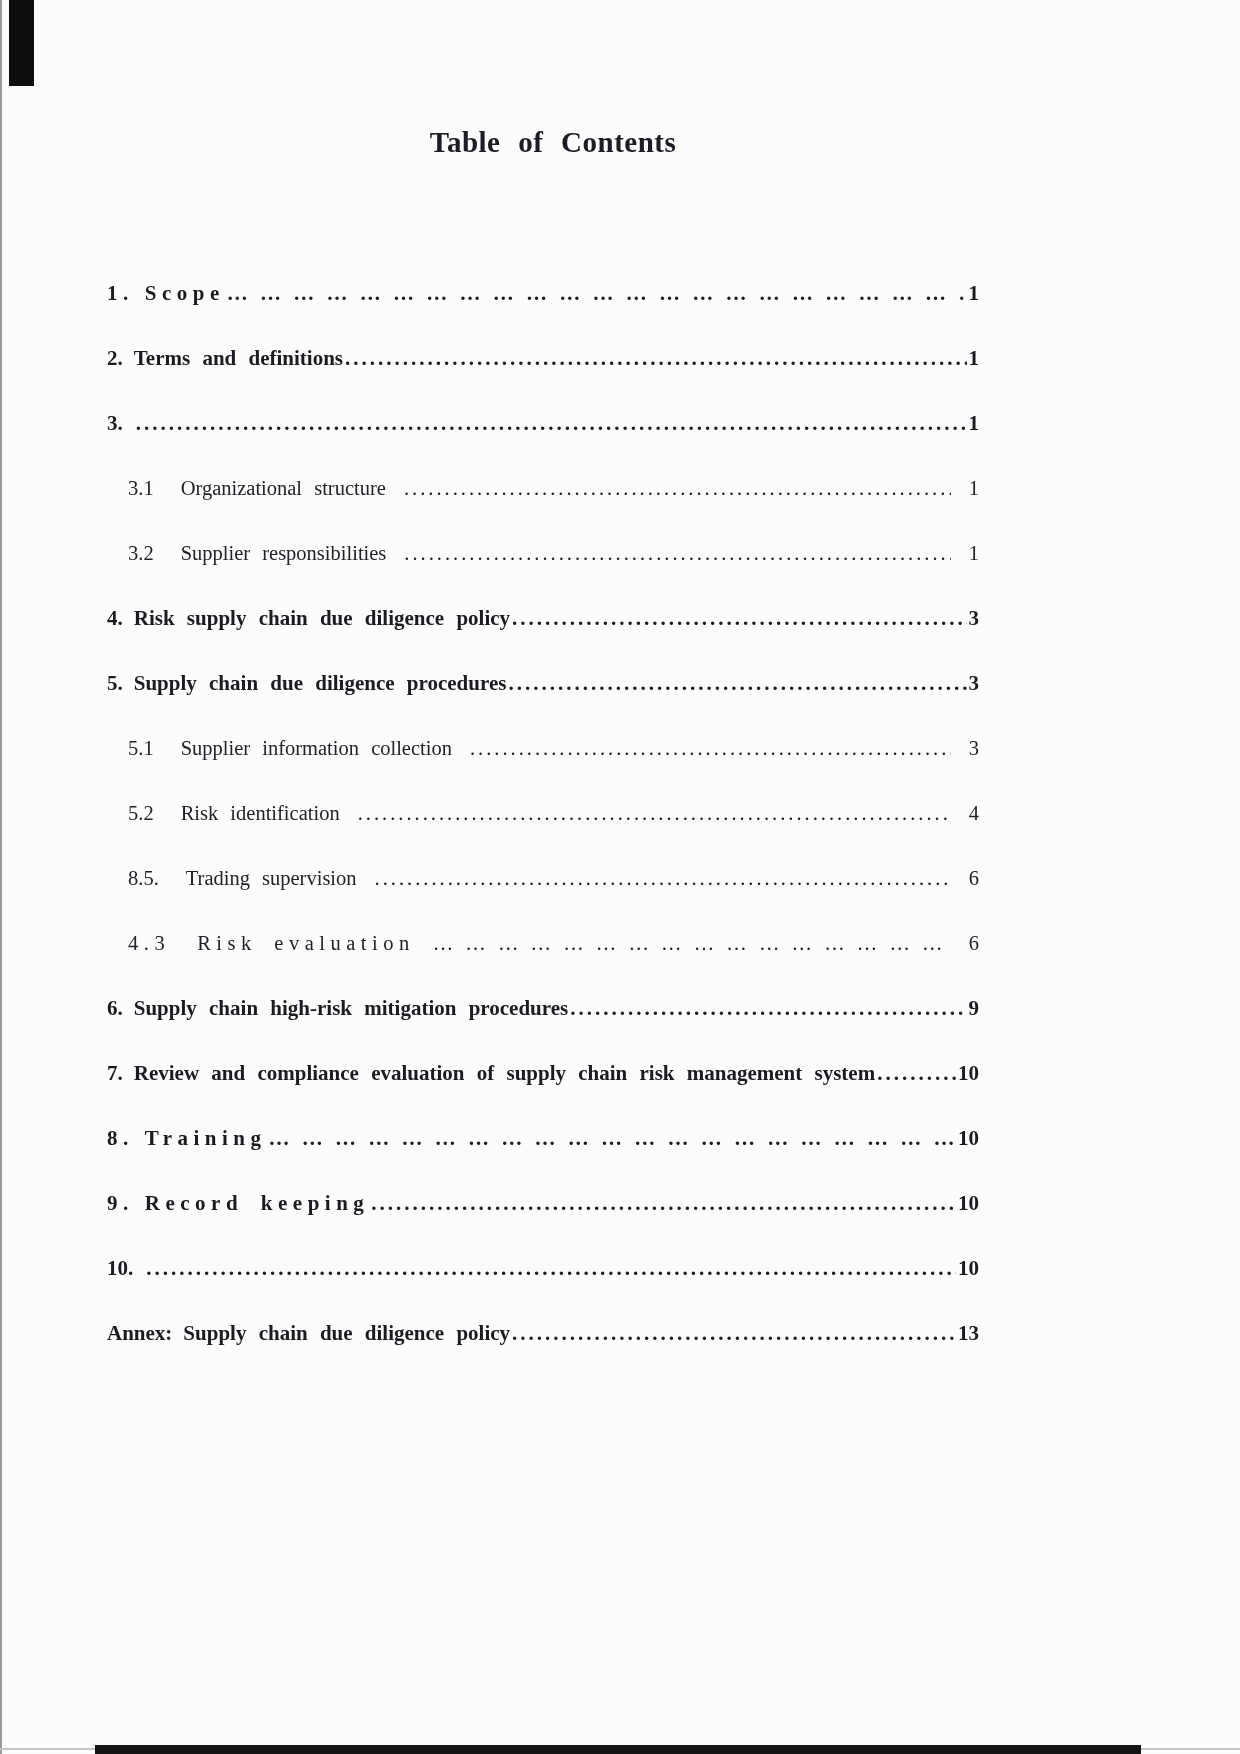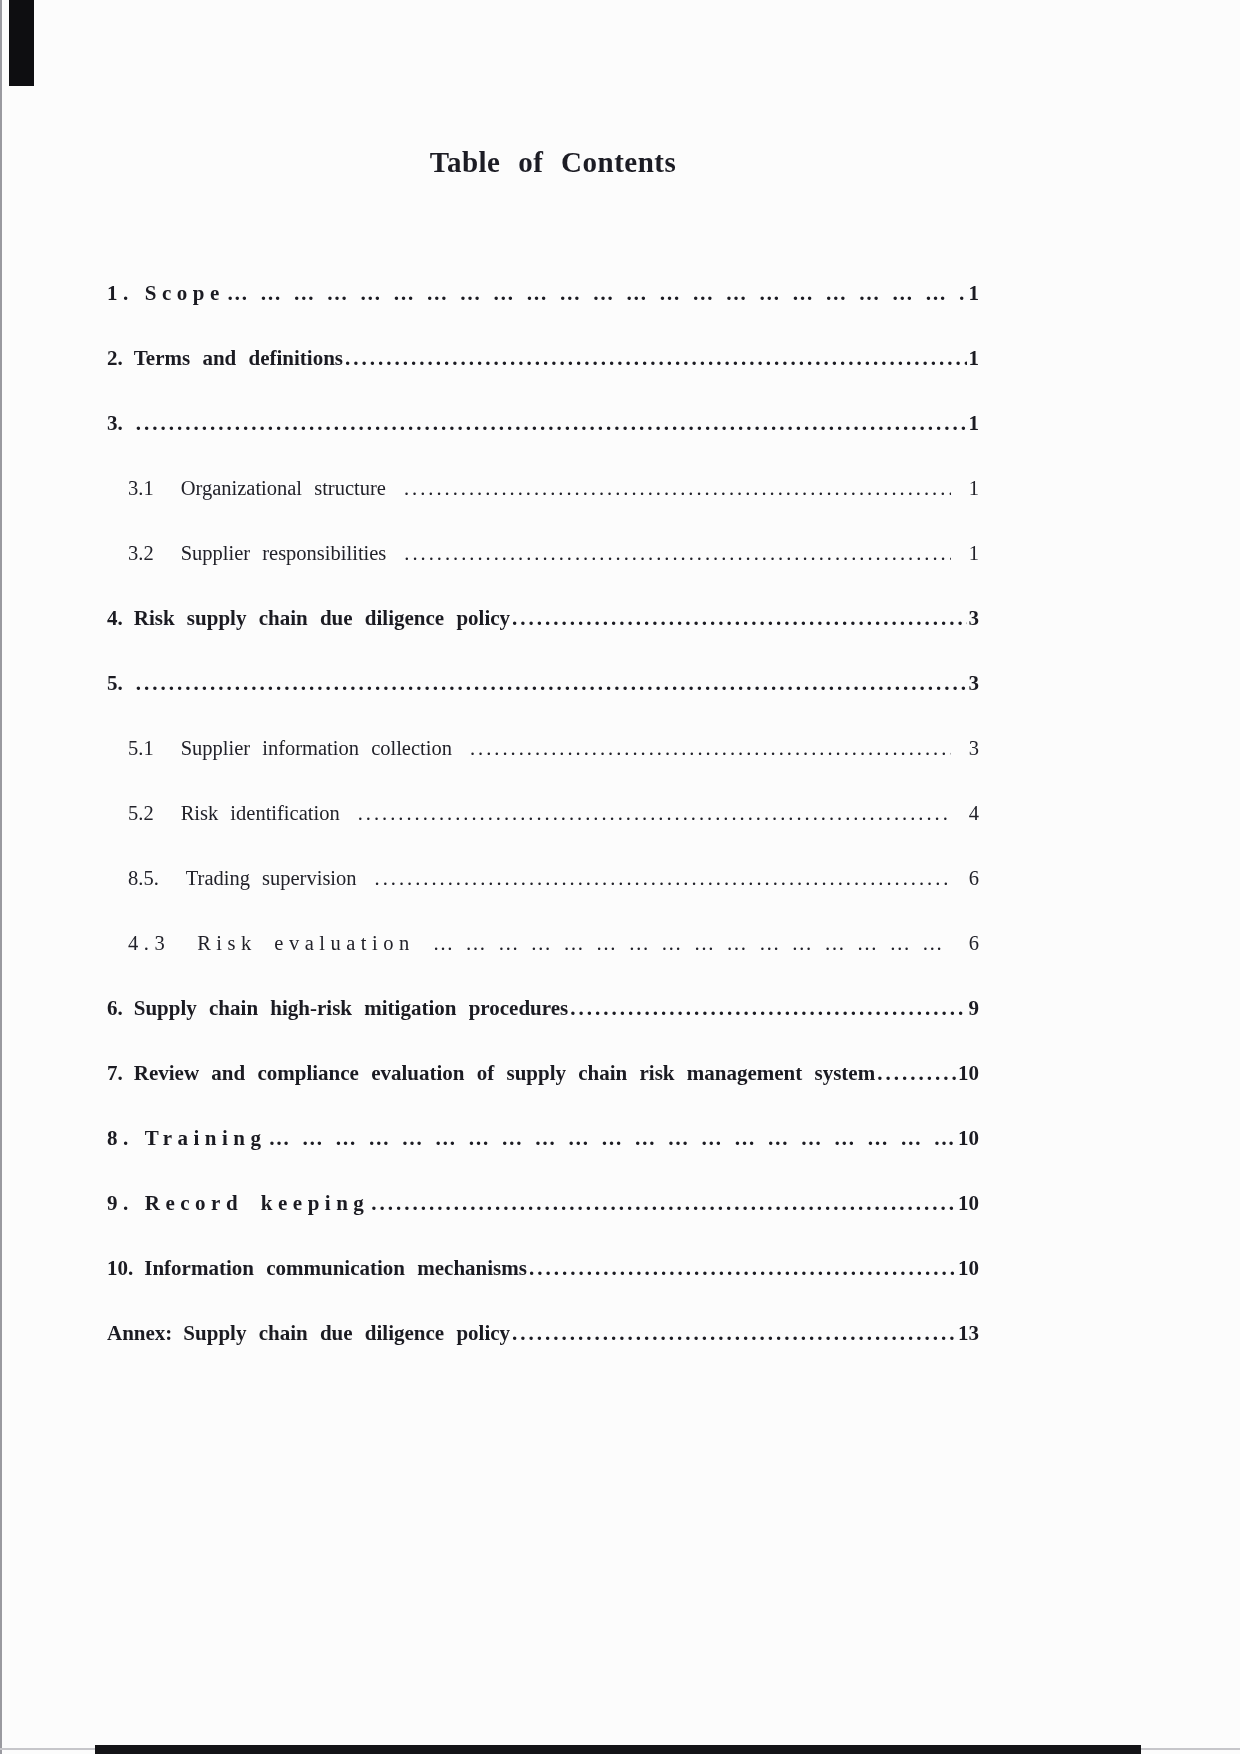--- a/index.html
+++ b/index.html
@@ -26,21 +26,21 @@
   }
   .bottom-faint-line{
     position:absolute;left:0;top:1748px;width:1240px;height:2px;
     background:#c6c6ca;
   }
   
   .doc-title{
     position:absolute;top:126px;left:0;width:1106px;
     text-align:center;
     font-size:29px;font-weight:bold;color:#1c1c24;
-    word-spacing:10px;letter-spacing:0.5px;margin-top:20px;
+    word-spacing:10px;letter-spacing:0.5px;
   }
   
   .toc{
     position:absolute;left:107px;top:281px;width:872px;
     color:#22222a;
   }
   .toc-row{
     display:flex;align-items:baseline;
     height:65px;
     font-size:21px;line-height:25px;
@@ -98,20 +98,21 @@
         <span class="toc-page">1</span>
       </div>
       <div class="toc-row bold">
         <span class="num">4.</span>
         <span class="text">Risk supply chain due diligence policy</span>
         <span class="leader">................................................................................................................................................................................................................................................................................................................................................................................................................</span>
         <span class="toc-page">3</span>
       </div>
       <div class="toc-row bold">
         <span class="num">5.</span>
+        <span class="text">Supply chain due diligence procedures</span>
         <span class="leader">................................................................................................................................................................................................................................................................................................................................................................................................................</span>
         <span class="toc-page">3</span>
       </div>
       <div class="toc-row level2">
         <span class="num">5.1</span>
         <span class="text">Supplier information collection</span>
         <span class="leader">................................................................................................................................................................................................................................................................................................................................................................................................................</span>
         <span class="toc-page">3</span>
       </div>
       <div class="toc-row level2">
@@ -151,21 +152,20 @@
         <span class="toc-page">10</span>
       </div>
       <div class="toc-row bold spaced">
         <span class="num">9.</span>
         <span class="text">Record keeping</span>
         <span class="leader">................................................................................................................................................................................................................................................................................................................................................................................................................</span>
         <span class="toc-page">10</span>
       </div>
       <div class="toc-row bold">
         <span class="num">10.</span>
-        <span class="text">Information communication mechanisms</span>
         <span class="leader">................................................................................................................................................................................................................................................................................................................................................................................................................</span>
         <span class="toc-page">10</span>
       </div>
       <div class="toc-row bold">
         <span class="num">Annex:</span>
         <span class="text">Supply chain due diligence policy</span>
         <span class="leader">................................................................................................................................................................................................................................................................................................................................................................................................................</span>
         <span class="toc-page">13</span>
       </div>
     </div>

